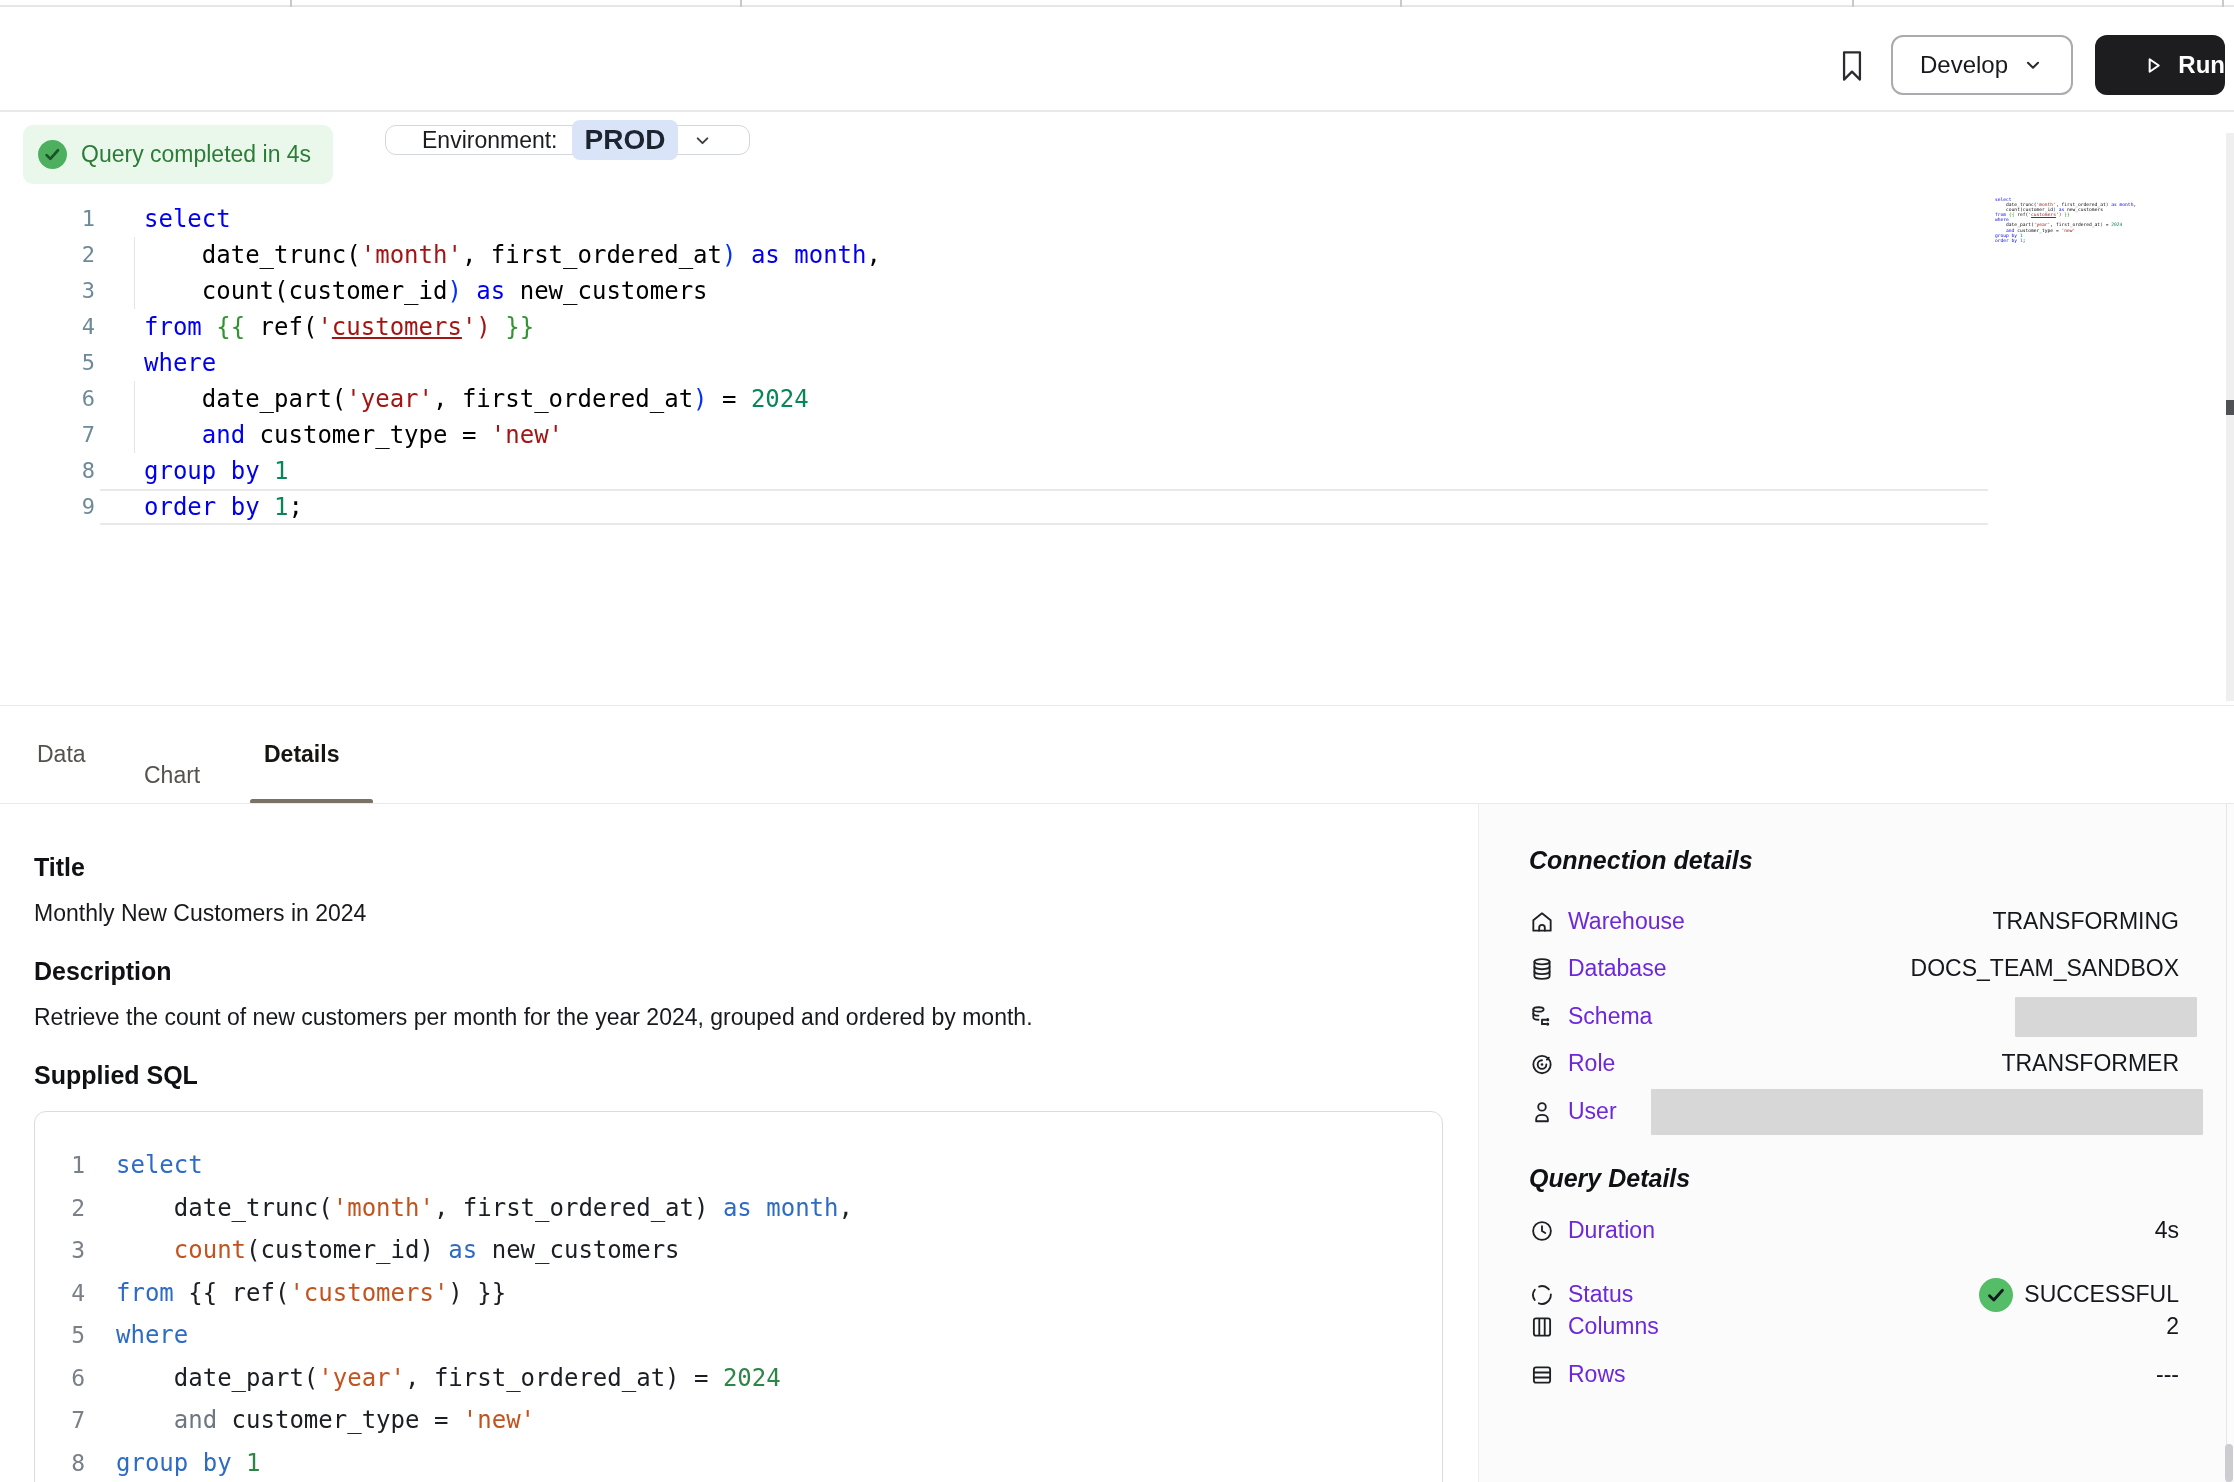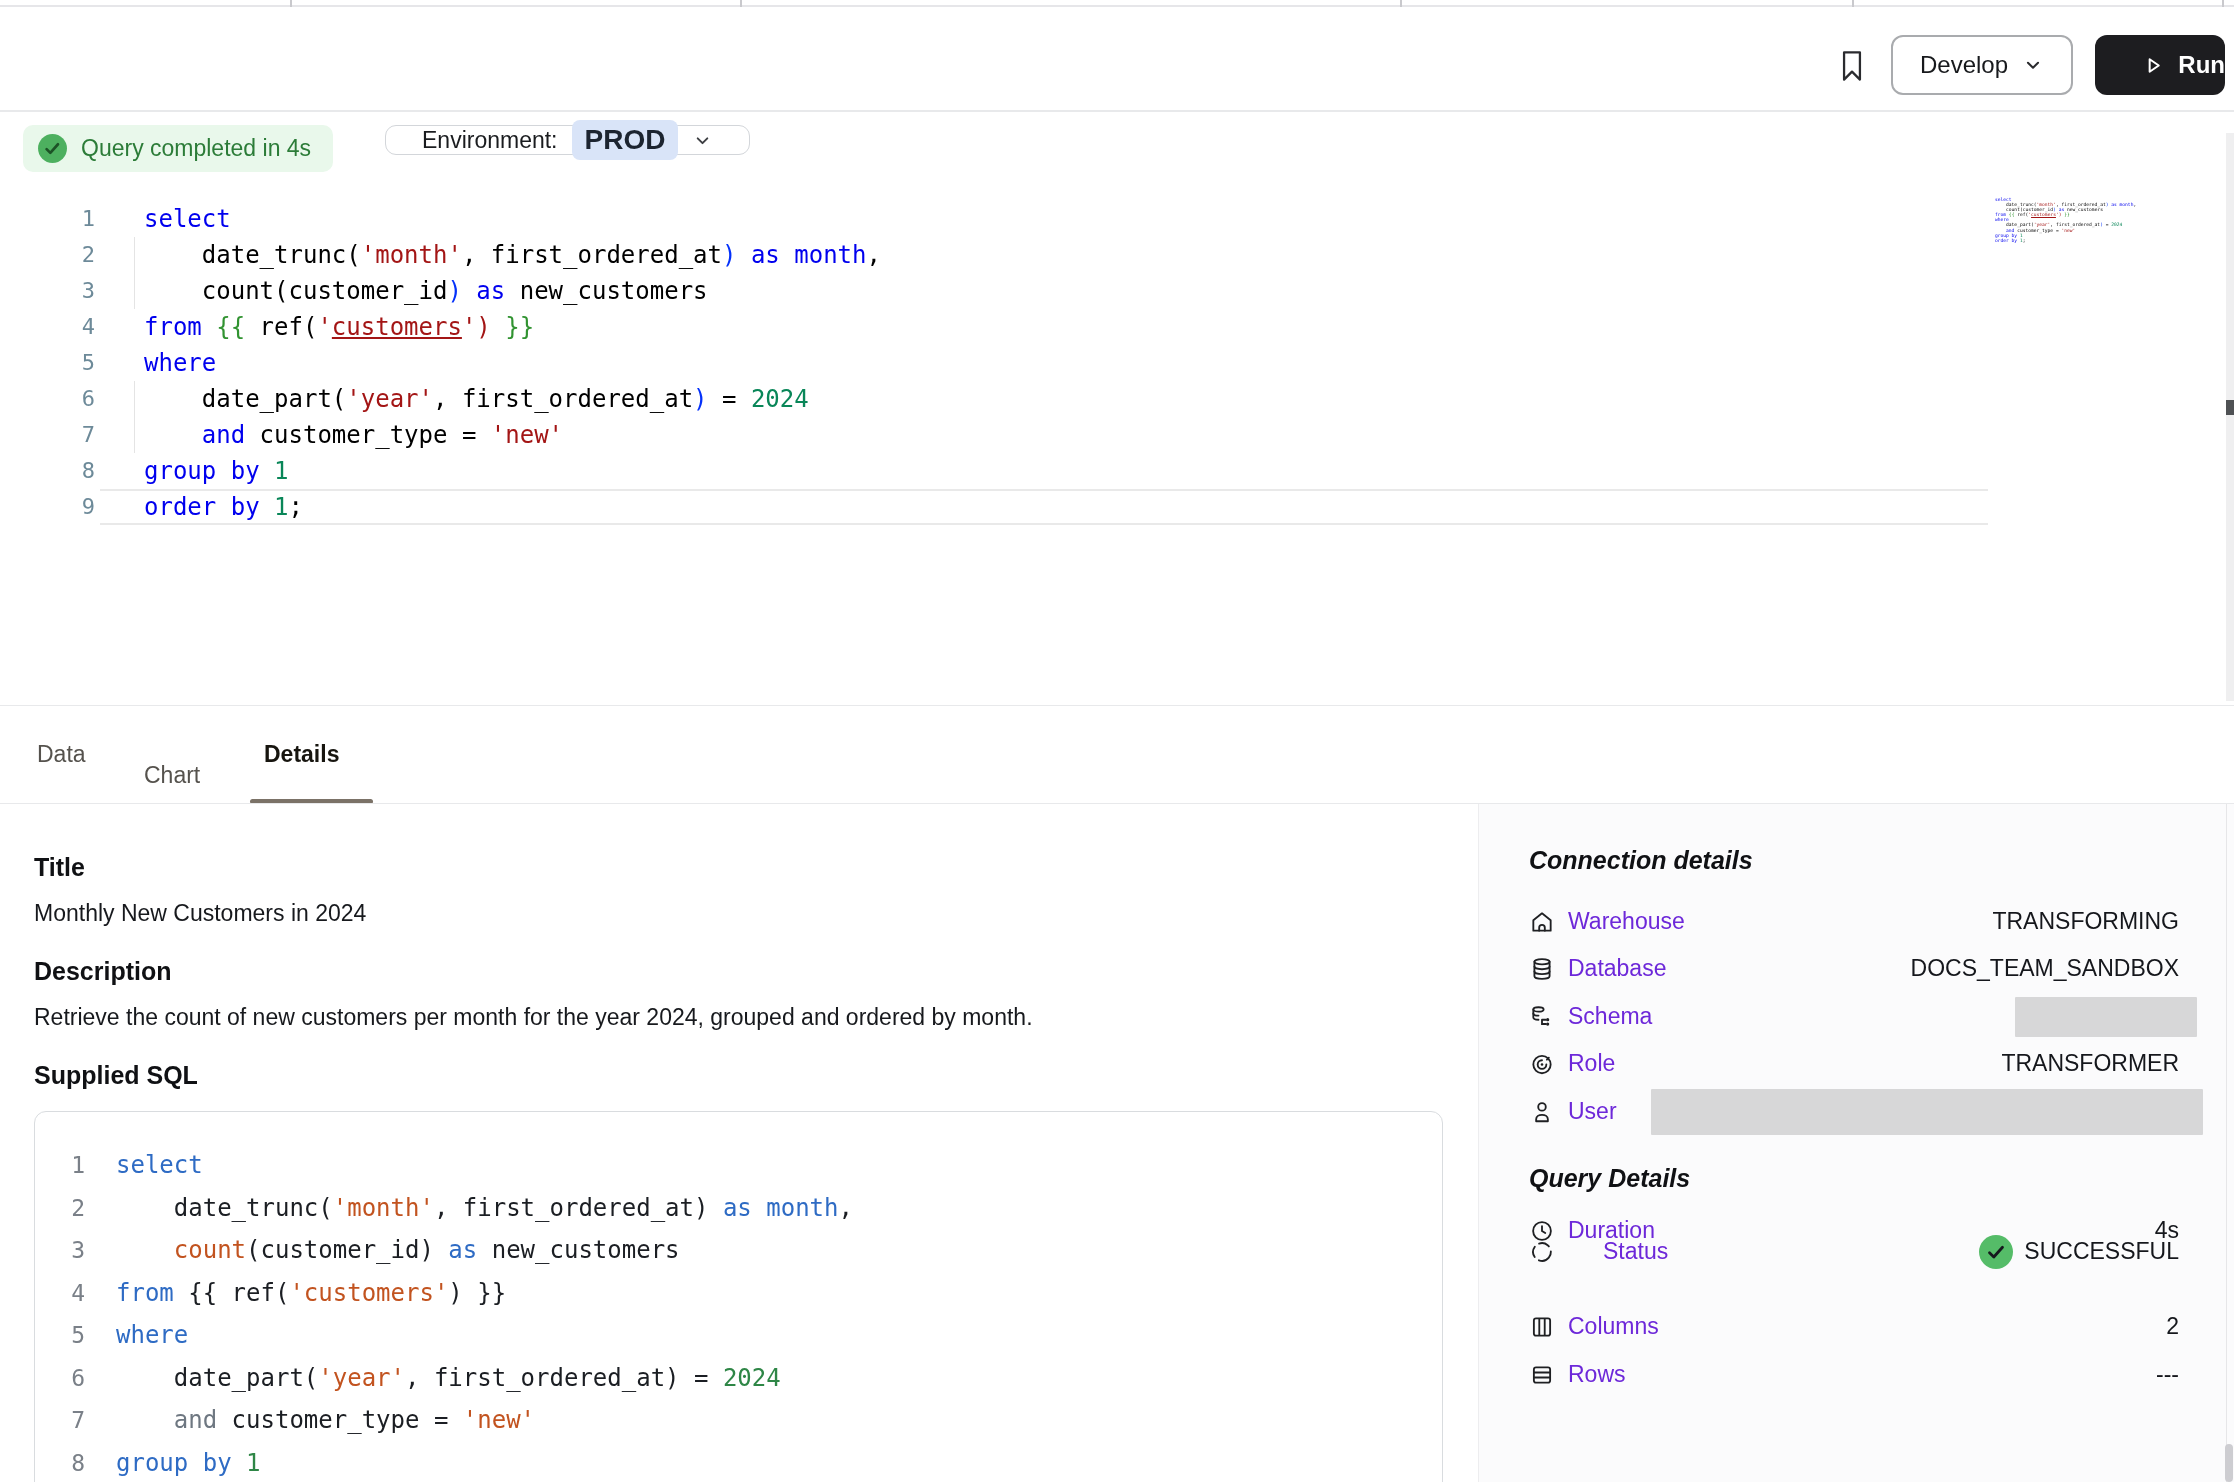--- a/index.html
+++ b/index.html
@@ -12,21 +12,21 @@
   .topstrip .tick { position:absolute; top:0; width:2px; height:7px; background:#c9c9cd; }
 
   
   .header { position:absolute; left:0; top:9px; width:2234px; height:101px; background:#fff; }
   .header-sep { position:absolute; left:0; top:110px; width:2234px; height:2px; background:#e8e9eb; }
   .bookmark-btn { position:absolute; left:1830px; top:32px; width:44px; height:50px; display:flex; align-items:center; justify-content:center; background:none; border:none; cursor:pointer; }
   .btn-develop { position:absolute; left:1891px; top:26px; width:182px; height:60px; background:#fff; border:2px solid #a9abae; border-radius:12px; display:flex; align-items:center; justify-content:center; gap:14px; font-size:24px; font-weight:500; color:#17191c; cursor:pointer; font-family:inherit; }
   .btn-run { position:absolute; left:2095px; top:26px; width:130px; height:60px; background:#1d1d20; border:none; border-radius:12px; display:flex; align-items:center; justify-content:flex-end; gap:13px; font-size:24px; font-weight:700; color:#fff; cursor:pointer; font-family:inherit; }
 
   
-  .status-badge { position:absolute; left:23px; top:125px; height:47px; background:#e9f8eb; border-radius:10px; display:inline-flex; align-items:center; gap:13px; padding:0 22px 0 14px; }
+  .status-badge { position:absolute; left:23px; top:125px; height:59px; background:#e9f8eb; border-radius:10px; display:inline-flex; align-items:center; gap:13px; padding:0 22px 0 14px; }
   .status-badge .txt { font-size:23px; font-weight:500; color:#2c7c38; }
   .env-select { position:absolute; left:385px; top:125px; height:30px; background:#fff; border:1.5px solid #d3d6da; border-radius:11px; display:inline-flex; align-items:center; gap:14px; padding:0 36px; cursor:pointer; font-family:inherit; }
   .env-select .lbl { font-size:23px; color:#1a1c1f; }
   .env-pill { background:#d9e4f8; border-radius:8px; padding:4px 13px; font-size:28px; font-weight:600; color:#1c2430; }
 
   
   .editor-area { position:absolute; left:0; top:130px; width:2234px; height:575px; font-family:"DejaVu Sans Mono", monospace; }
   .cl { position:absolute; left:0; height:36px; line-height:36px; width:100%; }
   .cl .g { position:absolute; left:0; width:95px; text-align:right; color:#6d8a99; font-size:22px; }
   .cl .c { position:absolute; left:144px; font-size:24px; white-space:pre; }
@@ -309,21 +309,21 @@
         <div class="rp-row" style="top: 403px;">
           <span class="ric">
             <svg width="26" height="26" viewBox="0 0 24 24" fill="none" stroke="currentColor" stroke-width="1.7" stroke-linecap="round">
               <circle cx="12" cy="12" r="8.2"></circle>
               <path d="M12 7.6V12l3 1.9"></path>
             </svg>
           </span>
           <span class="rlb">Duration</span>
           <span class="rval">4s</span>
         </div>
-        <div class="rp-row" style="top: 424px; gap: 35px;">
+        <div class="rp-row" style="top: 467px;">
           <span class="ric">
             <svg width="26" height="26" viewBox="0 0 24 24" fill="none" stroke="currentColor" stroke-width="1.7" stroke-linecap="round">
               <circle cx="12" cy="12" r="8.2" stroke-dasharray="10 5" transform="rotate(40 12 12)"></circle>
             </svg>
           </span>
           <span class="rlb">Status</span>
           <span class="rval">
             <span>
               <svg width="36" height="36" viewBox="0 0 36 36">
                 <circle cx="18" cy="18" r="17" fill="#55bc68"></circle>

